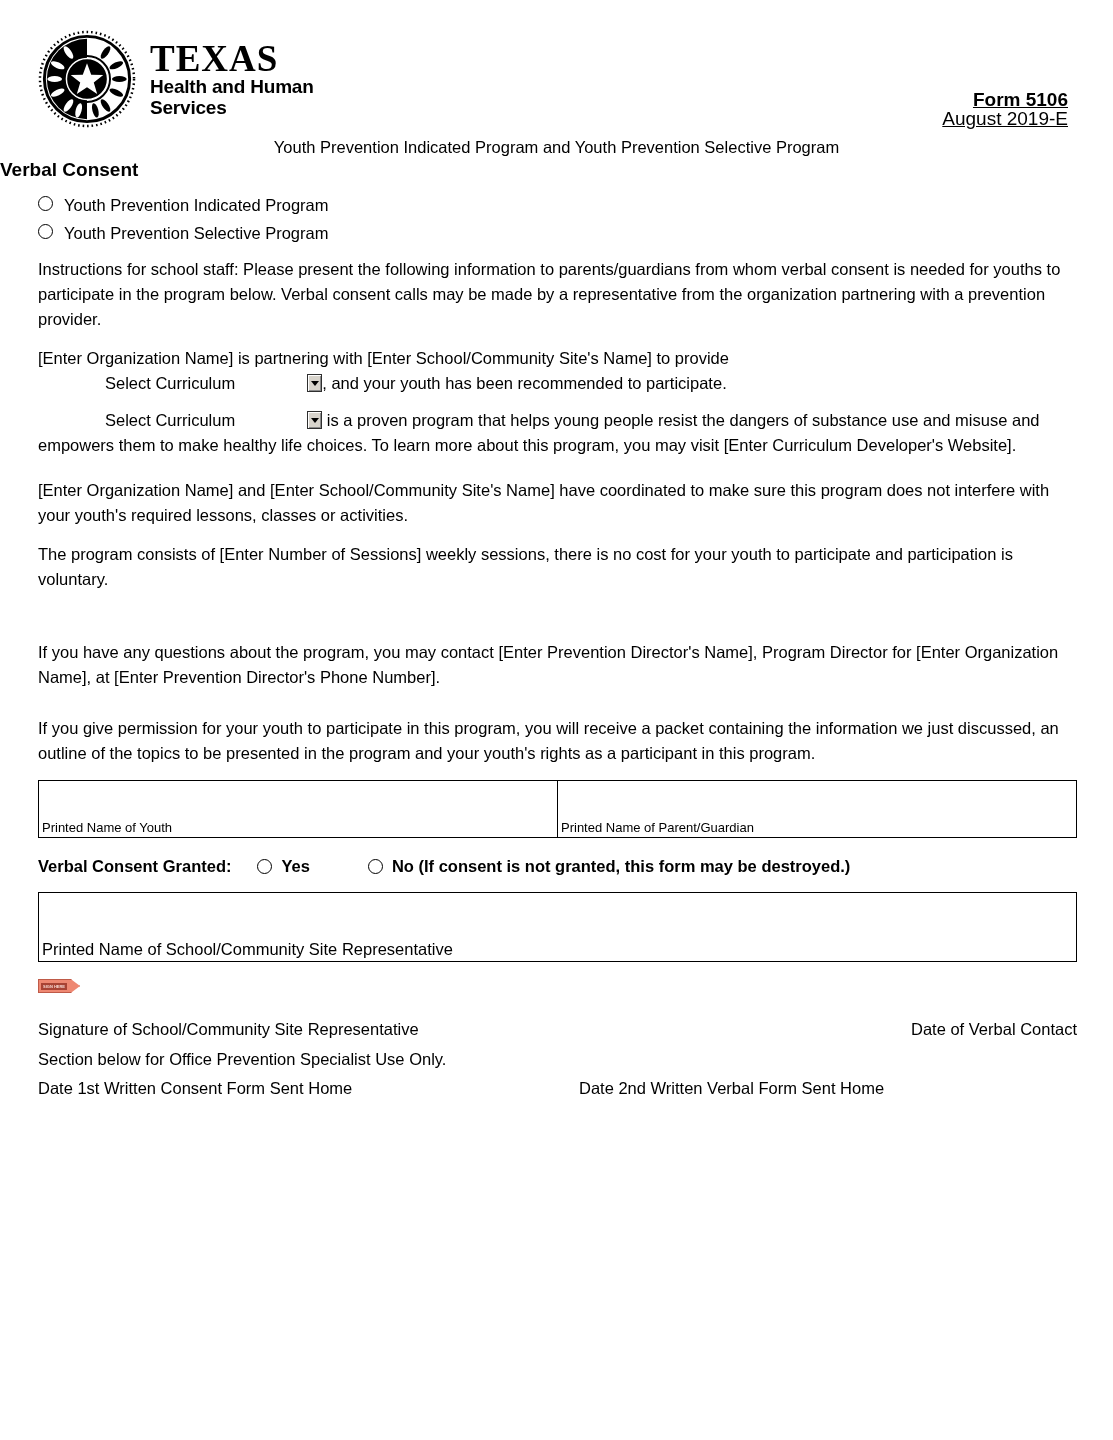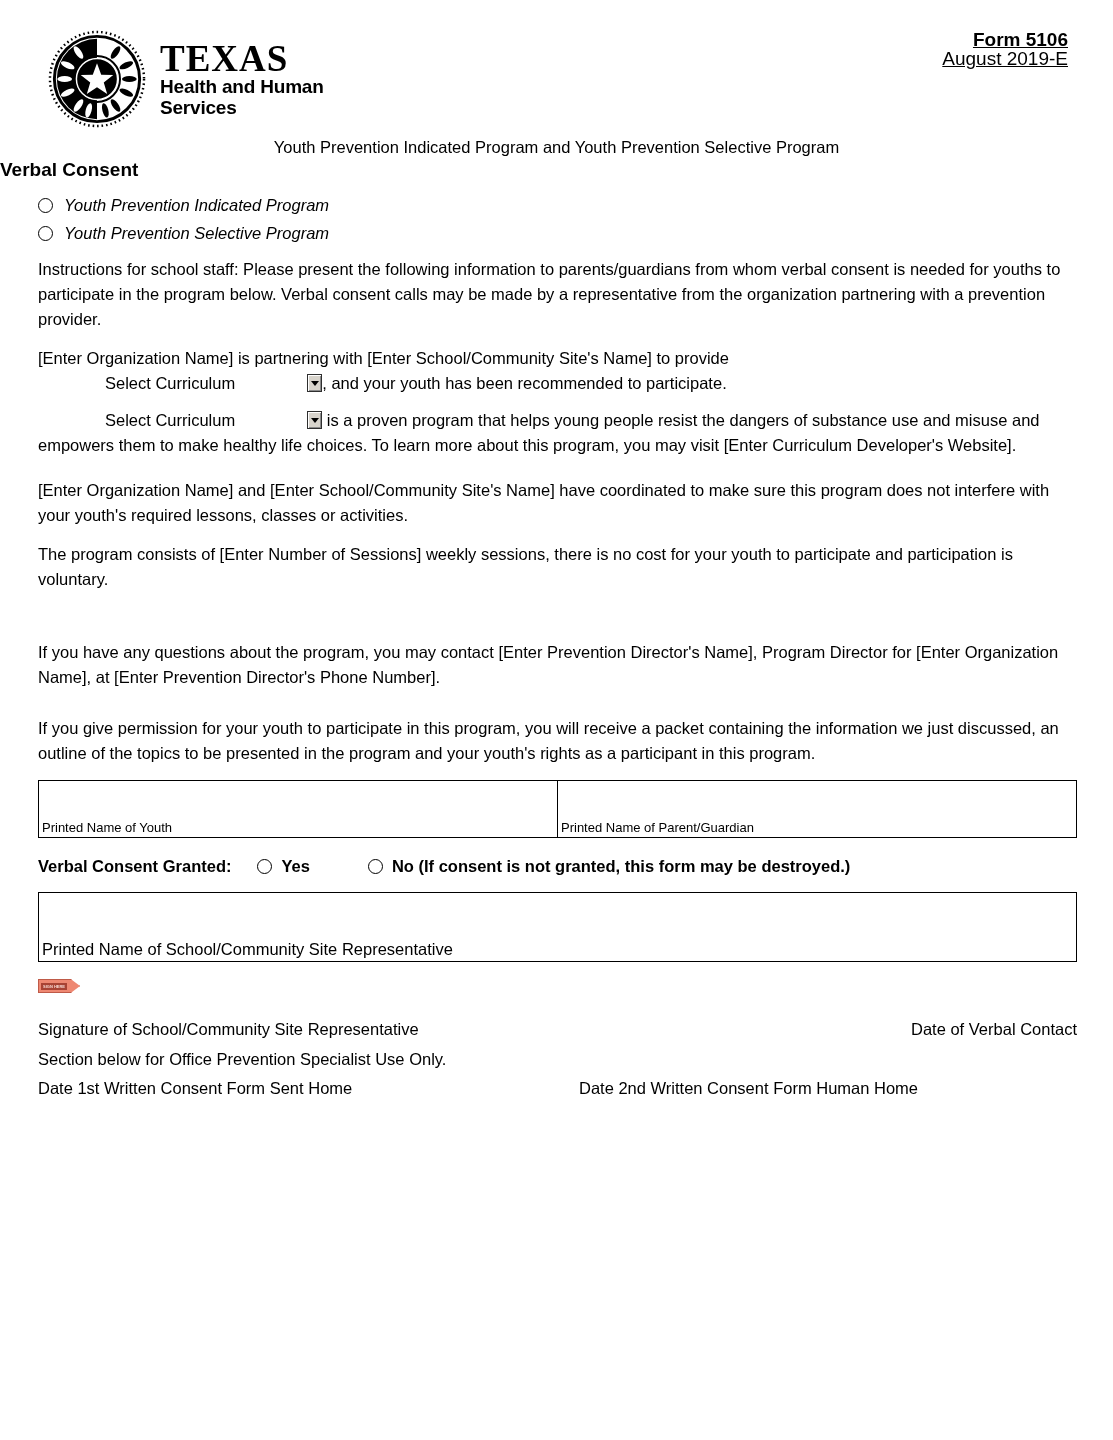--- a/index.html
+++ b/index.html
@@ -10,35 +10,35 @@
     margin:0 auto;
     background:#fff;
     color:#000;
     font-family:"Liberation Sans", sans-serif;
     font-size:16.5px;
     overflow:hidden;
   }
   .content { padding:0 36px 0 38px; }
 
   
-  .header { display:flex; justify-content:space-between; padding:30px 45px 0 48px; }
+  .header { display:flex; justify-content:space-between; padding:30px 45px 0 38px;align-items:flex-end; }
   .logo-row { display:flex; align-items:flex-start; }
   .seal { width:98px; height:98px; flex:0 0 auto; }
   .logo-text { margin-left:14px; margin-top:12px; }
   .logo-state { font-family:"Liberation Serif", serif; font-size:37px; font-weight:bold; letter-spacing:1px; line-height:34px; }
   .logo-agency { font-size:19px; font-weight:bold; line-height:21px; letter-spacing:-0.2px; }
   .form-info { text-align:right; font-size:19px; line-height:19px;text-decoration:underline; }
   .form-number { font-weight:bold; }
 
   
   .subtitle { text-align:center; margin-top:10px; font-size:16.5px; }
   .main-title { text-align:left; margin-top:2px; font-size:19px; font-weight:bold; }
 
   
-  .opt-row { display:flex; align-items:center; margin-top:9px;font-style:italic; }
+  .opt-row { display:flex; align-items:flex-start; margin-top:9px; }
   .radio {
     width:15px; height:15px; border:1.6px solid #000; border-radius:50%;
     background:#fff; flex:0 0 auto; margin-right:11px; display:inline-block;
   }
   .checkbox {
     width:17px; height:17px; border:1.7px solid #000; background:#fff;
     flex:0 0 auto; margin-right:13px; display:inline-block;
   }
 
   
@@ -214,17 +214,17 @@
     </div>
 
     <div class="sig-row">
       <span>Signature of School/Community Site Representative</span>
       <span>Date of Verbal Contact</span>
     </div>
 
     <div class="office-heading">Section below for Office Prevention Specialist Use Only.</div>
     <div class="dates-row">
       <span class="date1">Date 1st Written Consent Form Sent Home</span>
-      <span>Date 2nd Written Consent Form Human Home</span>
+      <span>Date 2nd Written Verbal Form Sent Home</span>
     </div>
 
   </div>
 </div>
 
 </body></html>

